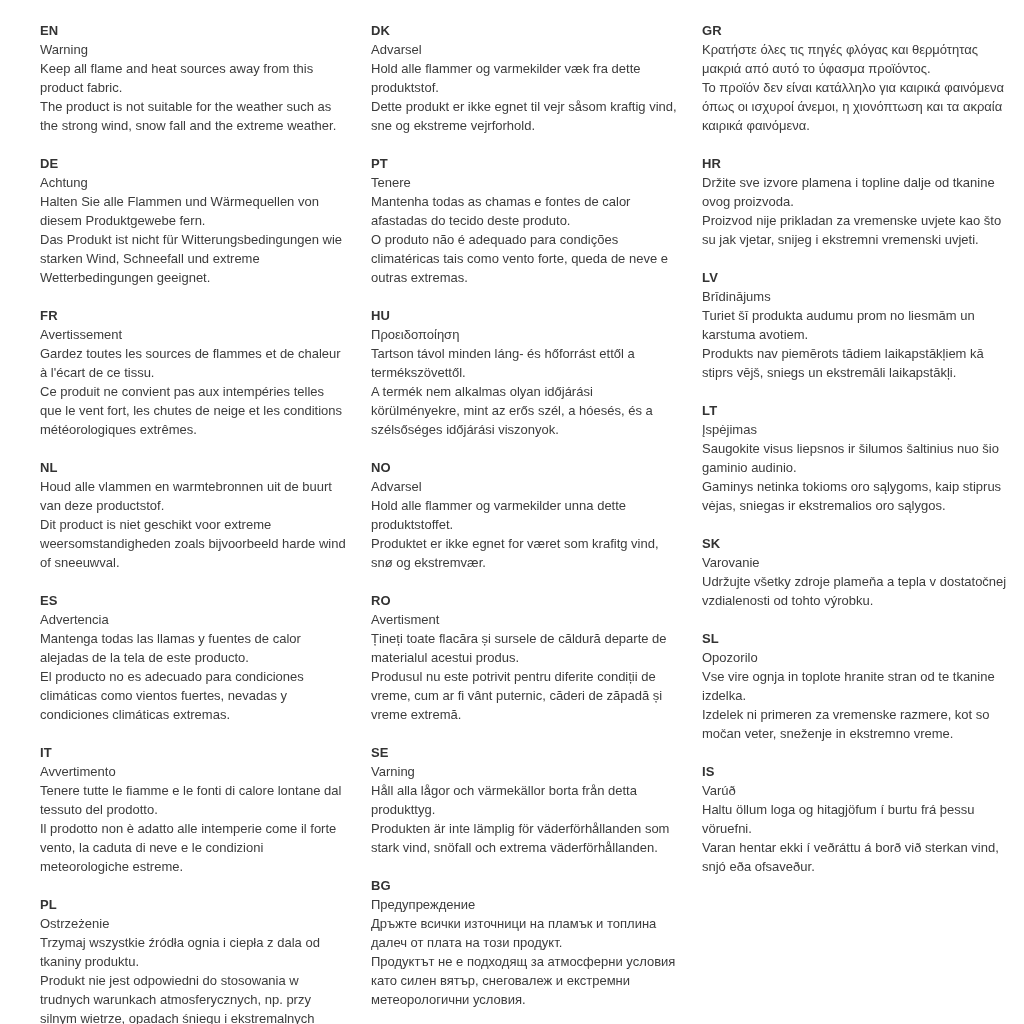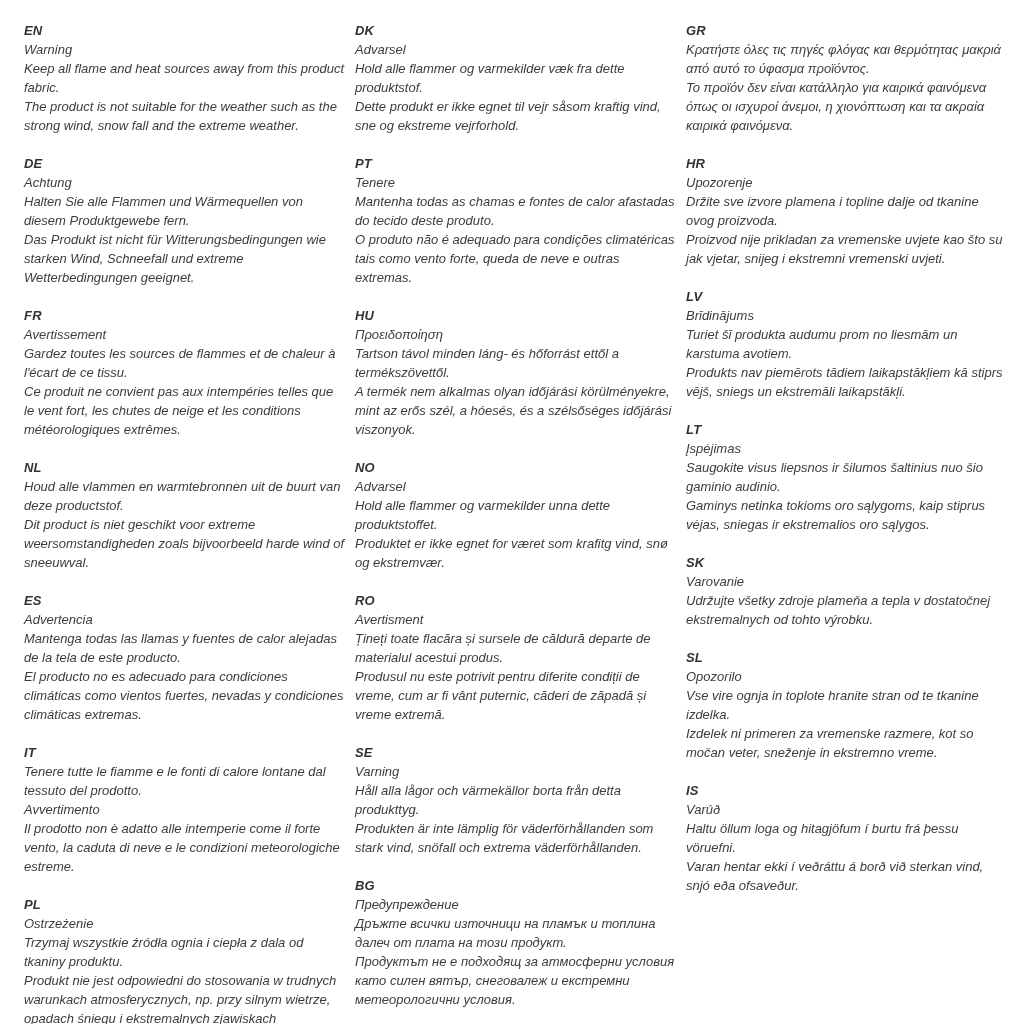--- a/index.html
+++ b/index.html
@@ -18,22 +18,21 @@
     display: flex;
     box-sizing: border-box;
     padding: 21px 10px 0 24px;
     gap: 9px;
   }
   .col {
     width: 322px;
     flex: 0 0 322px;
   }
   .lang-section {
-    margin: 0 0 19px 0;
-    font-style: italic;
+    margin: 0 0 19px 16px;
   }
   .code {
     font-size: 13px;
     line-height: 19px;
     font-weight: bold;
     color: #333333;
     margin: 0;
     letter-spacing: 0.2px;
   }
   .warn-line {
@@ -77,22 +76,22 @@
 
   <section class="lang-section">
     <h2 class="code">ES</h2>
     <p class="warn-line title">Advertencia</p>
   <p class="warn-line">Mantenga todas las llamas y fuentes de calor alejadas de la tela de este producto.</p>
         <p class="warn-line">El producto no es adecuado para condiciones climáticas como vientos fuertes, nevadas y condiciones climáticas extremas.</p>
       </section>
 
   <section class="lang-section">
     <h2 class="code">IT</h2>
-    <p class="warn-line">Tenere tutte le fiamme e le fonti di calore lontane dal tessuto del prodotto.</p>
-  <p class="warn-line title">Avvertimento</p>
+    <p class="warn-line title">Avvertimento</p>
+  <p class="warn-line">Tenere tutte le fiamme e le fonti di calore lontane dal tessuto del prodotto.</p>
         <p class="warn-line">Il prodotto non è adatto alle intemperie come il forte vento, la caduta di neve e le condizioni meteorologiche estreme.</p>
       </section>
 
   <section class="lang-section">
     <h2 class="code">PL</h2>
     <p class="warn-line title">Ostrzeżenie</p>
   <p class="warn-line">Trzymaj wszystkie źródła ognia i ciepła z dala od tkaniny produktu.</p>
         <p class="warn-line">Produkt nie jest odpowiedni do stosowania w trudnych warunkach atmosferycznych, np. przy silnym wietrze, opadach śniegu i ekstremalnych zjawiskach pogodowych.</p>
       </section>
 
@@ -150,21 +149,20 @@
 </div>
   <div class="col">
   <section class="lang-section">
     <h2 class="code">GR</h2>
   <p class="warn-line">Κρατήστε όλες τις πηγές φλόγας και θερμότητας μακριά από αυτό το ύφασμα προϊόντος.</p>
         <p class="warn-line">Το προϊόν δεν είναι κατάλληλο για καιρικά φαινόμενα όπως οι ισχυροί άνεμοι, η χιονόπτωση και τα ακραία καιρικά φαινόμενα.</p>
       </section>
 
   <section class="lang-section">
     <h2 class="code">HR</h2>
-    <p class="warn-line title">Upozorenje</p>
   <p class="warn-line">Držite sve izvore plamena i topline dalje od tkanine ovog proizvoda.</p>
         <p class="warn-line">Proizvod nije prikladan za vremenske uvjete kao što su jak vjetar, snijeg i ekstremni vremenski uvjeti.</p>
       </section>
 
   <section class="lang-section">
     <h2 class="code">LV</h2>
     <p class="warn-line title">Brīdinājums</p>
   <p class="warn-line">Turiet šī produkta audumu prom no liesmām un karstuma avotiem.</p>
         <p class="warn-line">Produkts nav piemērots tādiem laikapstākļiem kā stiprs vējš, sniegs un ekstremāli laikapstākļi.</p>
       </section>
@@ -172,21 +170,21 @@
   <section class="lang-section">
     <h2 class="code">LT</h2>
     <p class="warn-line title">Įspėjimas</p>
   <p class="warn-line">Saugokite visus liepsnos ir šilumos šaltinius nuo šio gaminio audinio.</p>
         <p class="warn-line">Gaminys netinka tokioms oro sąlygoms, kaip stiprus vėjas, sniegas ir ekstremalios oro sąlygos.</p>
       </section>
 
   <section class="lang-section">
     <h2 class="code">SK</h2>
     <p class="warn-line title">Varovanie</p>
-  <p class="warn-line">Udržujte všetky zdroje plameňa a tepla v dostatočnej ekstremalnych od tohto výrobku.</p>
+  <p class="warn-line">Udržujte všetky zdroje plameňa a tepla v dostatočnej vzdialenosti od tohto výrobku.</p>
       </section>
 
   <section class="lang-section">
     <h2 class="code">SL</h2>
     <p class="warn-line title">Opozorilo</p>
   <p class="warn-line">Vse vire ognja in toplote hranite stran od te tkanine izdelka.</p>
         <p class="warn-line">Izdelek ni primeren za vremenske razmere, kot so močan veter, sneženje in ekstremno vreme.</p>
       </section>
 
   <section class="lang-section">

